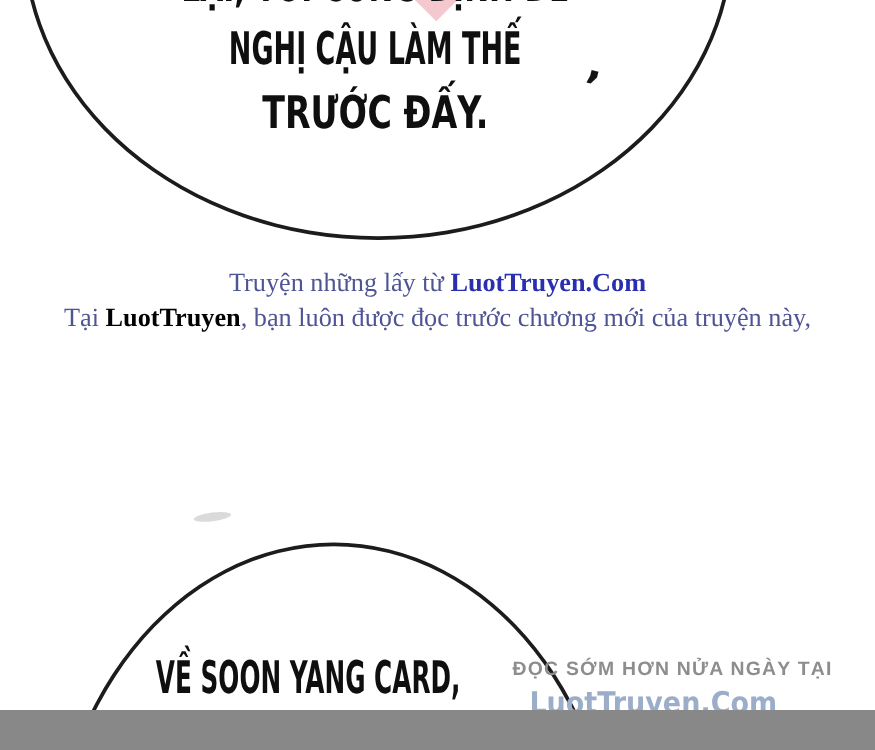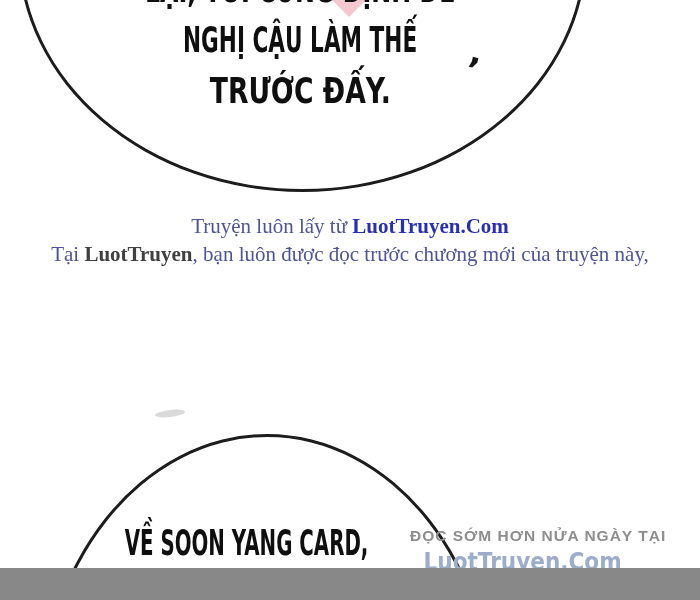--- a/index.html
+++ b/index.html
@@ -117,22 +117,22 @@
   </div>
   <div class="comic-line tb-line2">
     <span>NGHỊ CẬU LÀM THẾ</span>
   </div>
   <div class="comic-line tb-line3">
     <span>TRƯỚC ĐẤY.</span>
   </div>
   <div class="apostrophe">’</div>
 
   <div class="promo" style="color: rgb(78, 84, 148);">
-    <div><span>Truyện luôn lấy từ </span><span class="b" style="color: rgb(42, 47, 176);">LuotTruyen.Com</span></div>
-    <div><span>Tại </span><span class="b" style="color: #404040;">LuotTruyen</span><span>, bạn luôn được đọc trước chương mới của truyện này,</span></div>
+    <div><span>Truyện những lấy từ </span><span class="b" style="color: rgb(42, 47, 176);">LuotTruyen.Com</span></div>
+    <div><span>Tại </span><span class="b" style="color: #000000;">LuotTruyen</span><span>, bạn luôn được đọc trước chương mới của truyện này,</span></div>
   </div>
 
   <div class="smudge"></div>
 
   <div class="bubble bubble-bottom"></div>
   <div class="comic-line bb-line1">
     <span>VỀ SOON YANG CARD,</span>
   </div>
 
   <div class="wm-corner">

